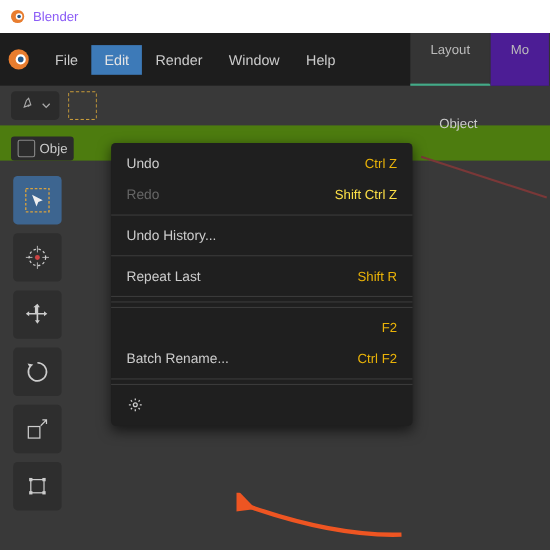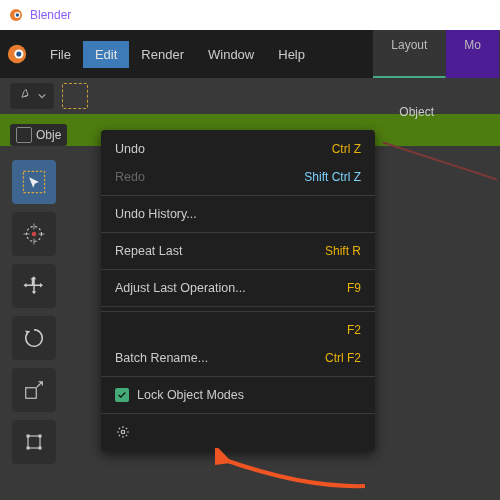--- a/index.html
+++ b/index.html
@@ -21,21 +21,21 @@
   .mode-sel { background: #2b2b2b; border-radius:3px; padding:3px 6px; display:flex; align-items:center; gap:4px; }
   .mode-icon { width:16px; height:16px; border:1px solid #888; border-radius:2px; }
   .mode-label { color:#ccc; font-size:12px; }
   .toolcol { position:absolute; left:12px; top:130px; width:44px; display:flex; flex-direction:column; gap:8px; }
   .tool { width:44px; height:44px; background:#2e2e2e; border-radius:4px; display:flex; align-items:center; justify-content:center; cursor:pointer; }
   .tool.active { background:#3d6590; }
   .dropdown { position:absolute; left:101px; top:52px; width:274px; background:#1f1f1f; border-radius:4px; box-shadow:0 4px 12px rgba(0,0,0,.6); padding:5px 0;margin-top:48px; }
   .dd-row { display:flex; align-items:center; height:28px; padding:0 14px; color:#ccc; font-size:12.5px; cursor:pointer; }
   .dd-row.disabled { color:#666;gap:40px; }
   .dd-row .shortcut { margin-left:auto; color:#eab308; font-size:12px; }
-  .dd-row.disabled .shortcut { color:#7dd3fc; }
+  .dd-row.disabled .shortcut { color:#fde047; }
   .dd-sep { height:1px; background:#3a3a3a; margin:4px 0; }
   .dd-icon { width:16px; height:16px; margin-right:8px; display:flex; align-items:center; justify-content:center; }
   .dd-check { width:14px; height:14px; background:#4a7; border-radius:2px; margin-right:8px; display:flex; align-items:center; justify-content:center; }
   .viewport-bg { position:absolute; left:60px; top:100px; right:0; bottom:0; background: radial-gradient(circle at 60% 40%, #3c3c3c, #2a2a2a); z-index:-1; }
   .obj-label { position:absolute; right:66px; top:75px; color:#ccc; font-size:12px; }
   .gridline { position:absolute; right:0; top:130px; width:120px; height:2px; background:#7a3838; transform:rotate(18deg); }
   .arrow { position:absolute; left:215px; top:418px; pointer-events:none; }
 </style>
 </head>
 <body>
@@ -153,42 +153,30 @@
     <div class="dd-sep"></div>
     <div class="dd-row">
       <span>Undo History...</span>
     </div>
     <div class="dd-sep"></div>
     <div class="dd-row">
       <span>Repeat Last</span>
       <span class="shortcut">Shift R</span>
     </div>
     <div class="dd-sep"></div>
-    <div class="dd-row">
-      <span>Adjust Last Operation...</span>
-      <span class="shortcut">F9</span>
-    </div>
     <div class="dd-sep"></div>
     <div class="dd-sep"></div>
     <div class="dd-row">
       <span class="shortcut">F2</span>
     </div>
     <div class="dd-row">
       <span>Batch Rename...</span>
       <span class="shortcut">Ctrl F2</span>
     </div>
     <div class="dd-sep"></div>
-    <div class="dd-row">
-      <span class="dd-check">
-        <svg width="10" height="10" viewBox="0 0 24 24">
-            <path d="M4 12l5 5L20 6" fill="none" stroke="#111" stroke-width="3"></path>
-          </svg>
-      </span>
-      <span>Lock Object Modes</span>
-    </div>
     <div class="dd-sep"></div>
     <div class="dd-row">
       <span class="dd-icon">
         <svg width="14" height="14" viewBox="0 0 24 24">
             <circle cx="12" cy="12" r="3" fill="none" stroke="#ccc" stroke-width="2"></circle>
             <path d="M12 2v3M12 19v3M2 12h3M19 12h3M5 5l2 2M17 17l2 2M19 5l-2 2M7 17l-2 2" stroke="#ccc" stroke-width="2"></path>
           </svg>
       </span>
     </div>
   </div>

